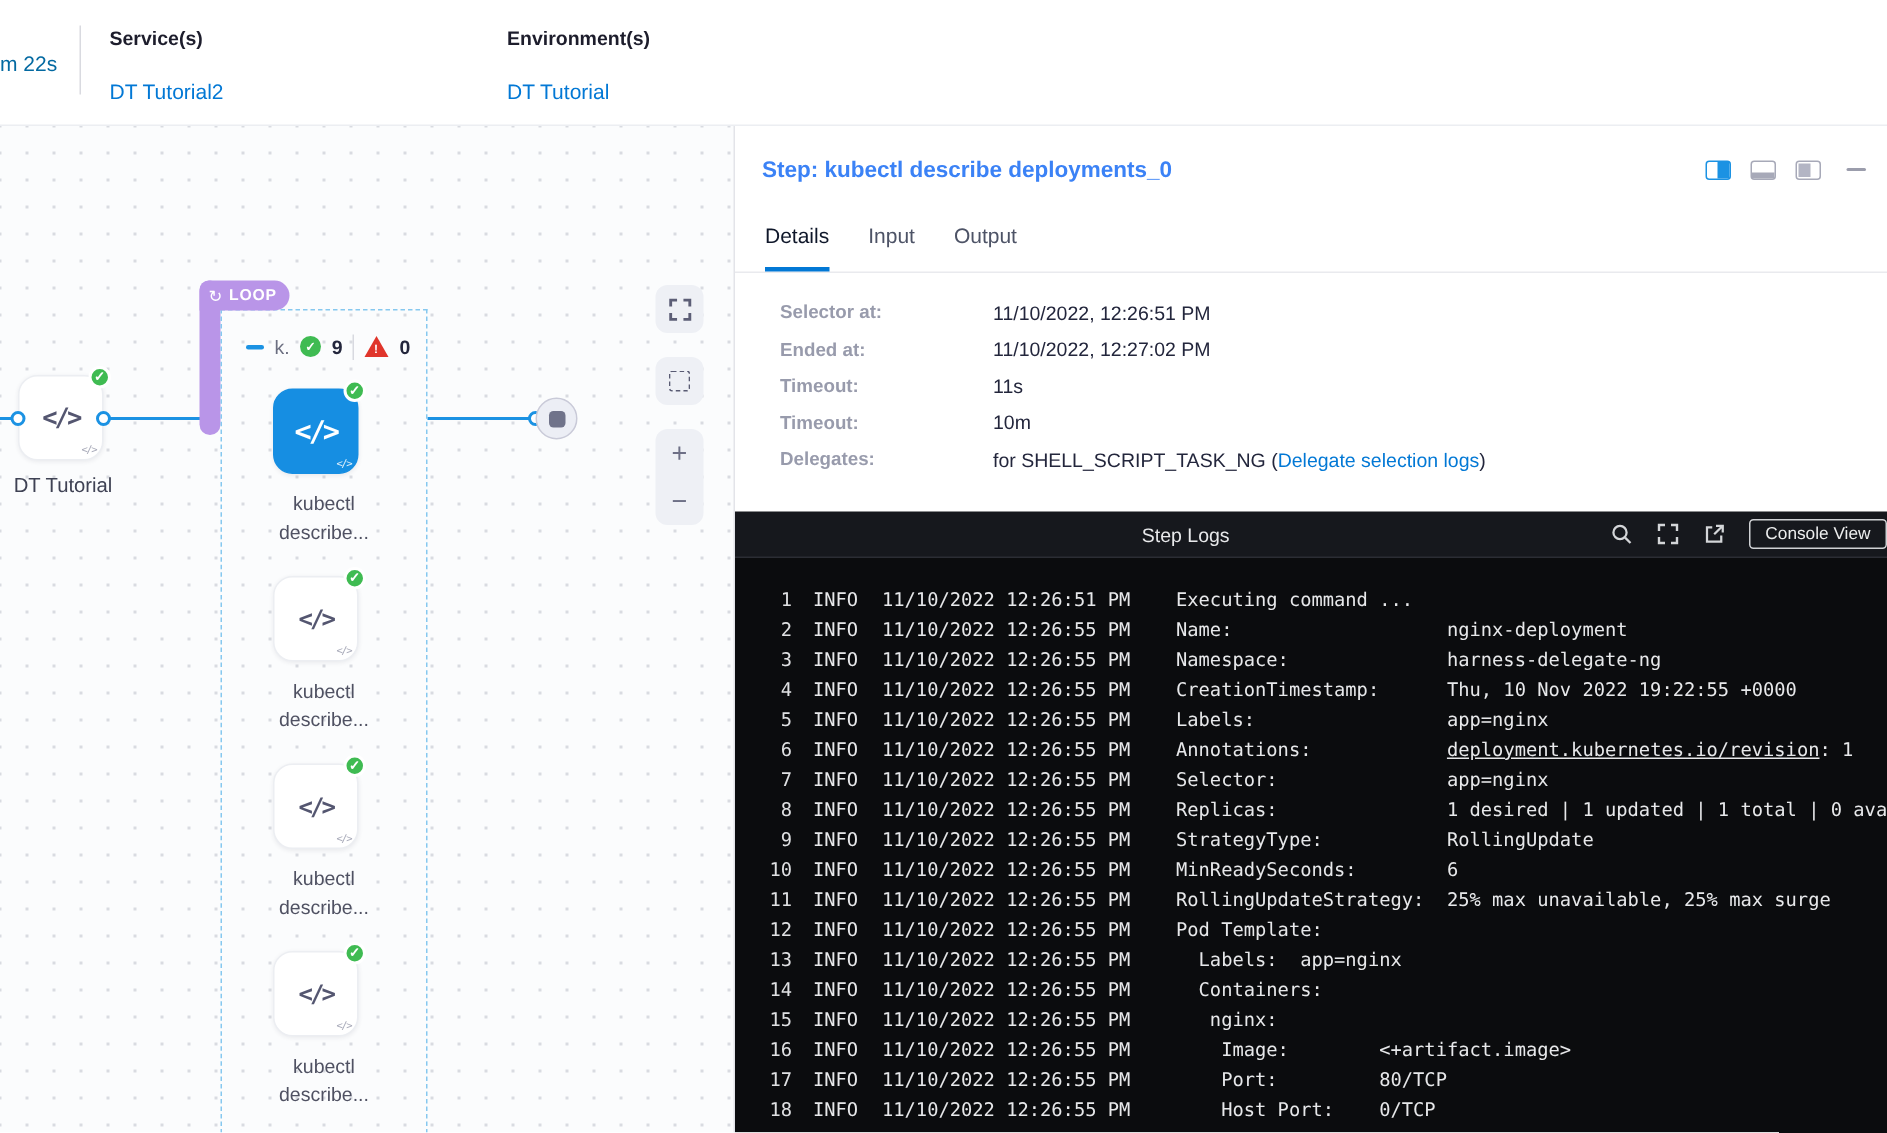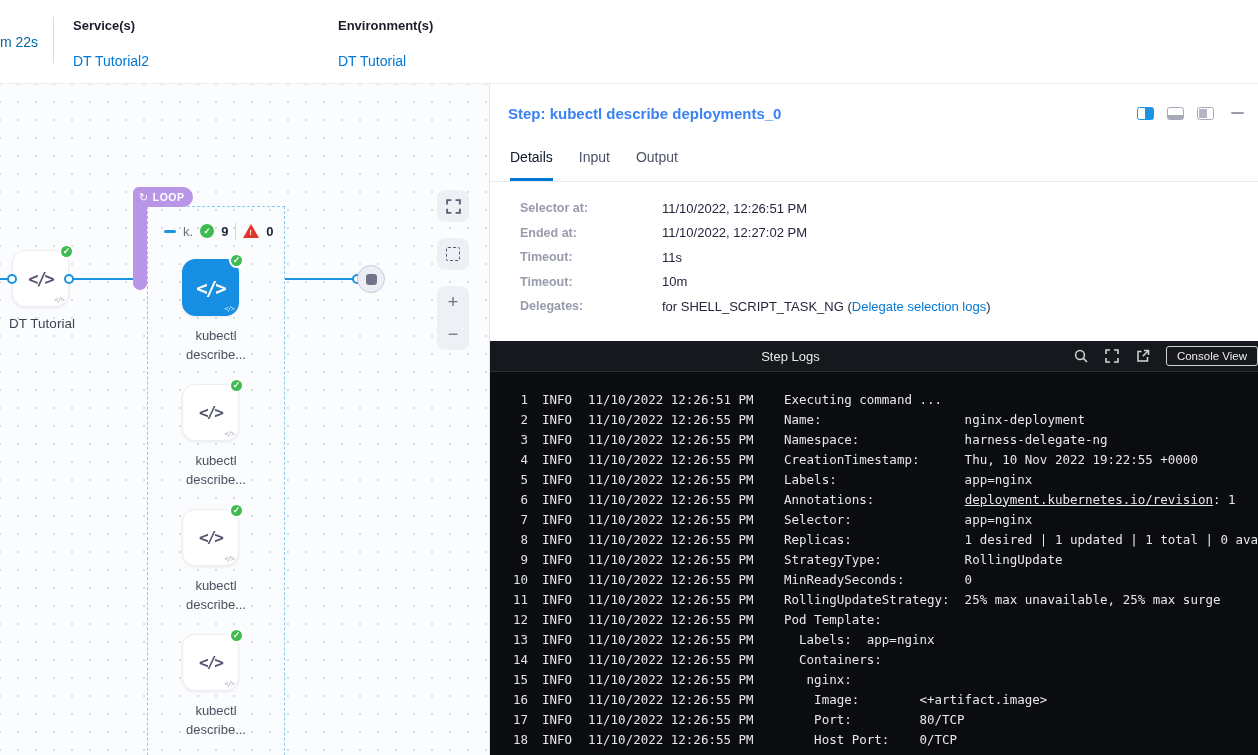--- a/index.html
+++ b/index.html
@@ -306,21 +306,21 @@
         <div class="logs-body" id="log-body">
             <div class="log-row"><span class="log-n">1</span><span class="log-level">INFO</span><span class="log-time">11/10/2022 12:26:51 PM</span><span class="log-msg"><span>Executing command ...</span></span></div>
             <div class="log-row"><span class="log-n">2</span><span class="log-level">INFO</span><span class="log-time">11/10/2022 12:26:55 PM</span><span class="log-msg"><span>Name:                   nginx-deployment</span></span></div>
             <div class="log-row"><span class="log-n">3</span><span class="log-level">INFO</span><span class="log-time">11/10/2022 12:26:55 PM</span><span class="log-msg"><span>Namespace:              harness-delegate-ng</span></span></div>
             <div class="log-row"><span class="log-n">4</span><span class="log-level">INFO</span><span class="log-time">11/10/2022 12:26:55 PM</span><span class="log-msg"><span>CreationTimestamp:      Thu, 10 Nov 2022 19:22:55 +0000</span></span></div>
             <div class="log-row"><span class="log-n">5</span><span class="log-level">INFO</span><span class="log-time">11/10/2022 12:26:55 PM</span><span class="log-msg"><span>Labels:                 app=nginx</span></span></div>
             <div class="log-row"><span class="log-n">6</span><span class="log-level">INFO</span><span class="log-time">11/10/2022 12:26:55 PM</span><span class="log-msg"><span>Annotations:            </span><span class="log-link">deployment.kubernetes.io/revision</span><span>: 1</span></span></div>
             <div class="log-row"><span class="log-n">7</span><span class="log-level">INFO</span><span class="log-time">11/10/2022 12:26:55 PM</span><span class="log-msg"><span>Selector:               app=nginx</span></span></div>
             <div class="log-row"><span class="log-n">8</span><span class="log-level">INFO</span><span class="log-time">11/10/2022 12:26:55 PM</span><span class="log-msg"><span>Replicas:               1 desired | 1 updated | 1 total | 0 available</span></span></div>
             <div class="log-row"><span class="log-n">9</span><span class="log-level">INFO</span><span class="log-time">11/10/2022 12:26:55 PM</span><span class="log-msg"><span>StrategyType:           RollingUpdate</span></span></div>
-            <div class="log-row"><span class="log-n">10</span><span class="log-level">INFO</span><span class="log-time">11/10/2022 12:26:55 PM</span><span class="log-msg"><span>MinReadySeconds:        0</span></span></div>
+            <div class="log-row"><span class="log-n">10</span><span class="log-level">INFO</span><span class="log-time">11/10/2022 12:26:55 PM</span><span class="log-msg"><span>MinReadySeconds:        6</span></span></div>
             <div class="log-row"><span class="log-n">11</span><span class="log-level">INFO</span><span class="log-time">11/10/2022 12:26:55 PM</span><span class="log-msg"><span>RollingUpdateStrategy:  25% max unavailable, 25% max surge</span></span></div>
             <div class="log-row"><span class="log-n">12</span><span class="log-level">INFO</span><span class="log-time">11/10/2022 12:26:55 PM</span><span class="log-msg"><span>Pod Template:</span></span></div>
             <div class="log-row"><span class="log-n">13</span><span class="log-level">INFO</span><span class="log-time">11/10/2022 12:26:55 PM</span><span class="log-msg"><span>  Labels:  app=nginx</span></span></div>
             <div class="log-row"><span class="log-n">14</span><span class="log-level">INFO</span><span class="log-time">11/10/2022 12:26:55 PM</span><span class="log-msg"><span>  Containers:</span></span></div>
             <div class="log-row"><span class="log-n">15</span><span class="log-level">INFO</span><span class="log-time">11/10/2022 12:26:55 PM</span><span class="log-msg"><span>   nginx:</span></span></div>
             <div class="log-row"><span class="log-n">16</span><span class="log-level">INFO</span><span class="log-time">11/10/2022 12:26:55 PM</span><span class="log-msg"><span>    Image:        &lt;+artifact.image&gt;</span></span></div>
             <div class="log-row"><span class="log-n">17</span><span class="log-level">INFO</span><span class="log-time">11/10/2022 12:26:55 PM</span><span class="log-msg"><span>    Port:         80/TCP</span></span></div>
             <div class="log-row"><span class="log-n">18</span><span class="log-level">INFO</span><span class="log-time">11/10/2022 12:26:55 PM</span><span class="log-msg"><span>    Host Port:    0/TCP</span></span></div>
           </div>
       </div>

